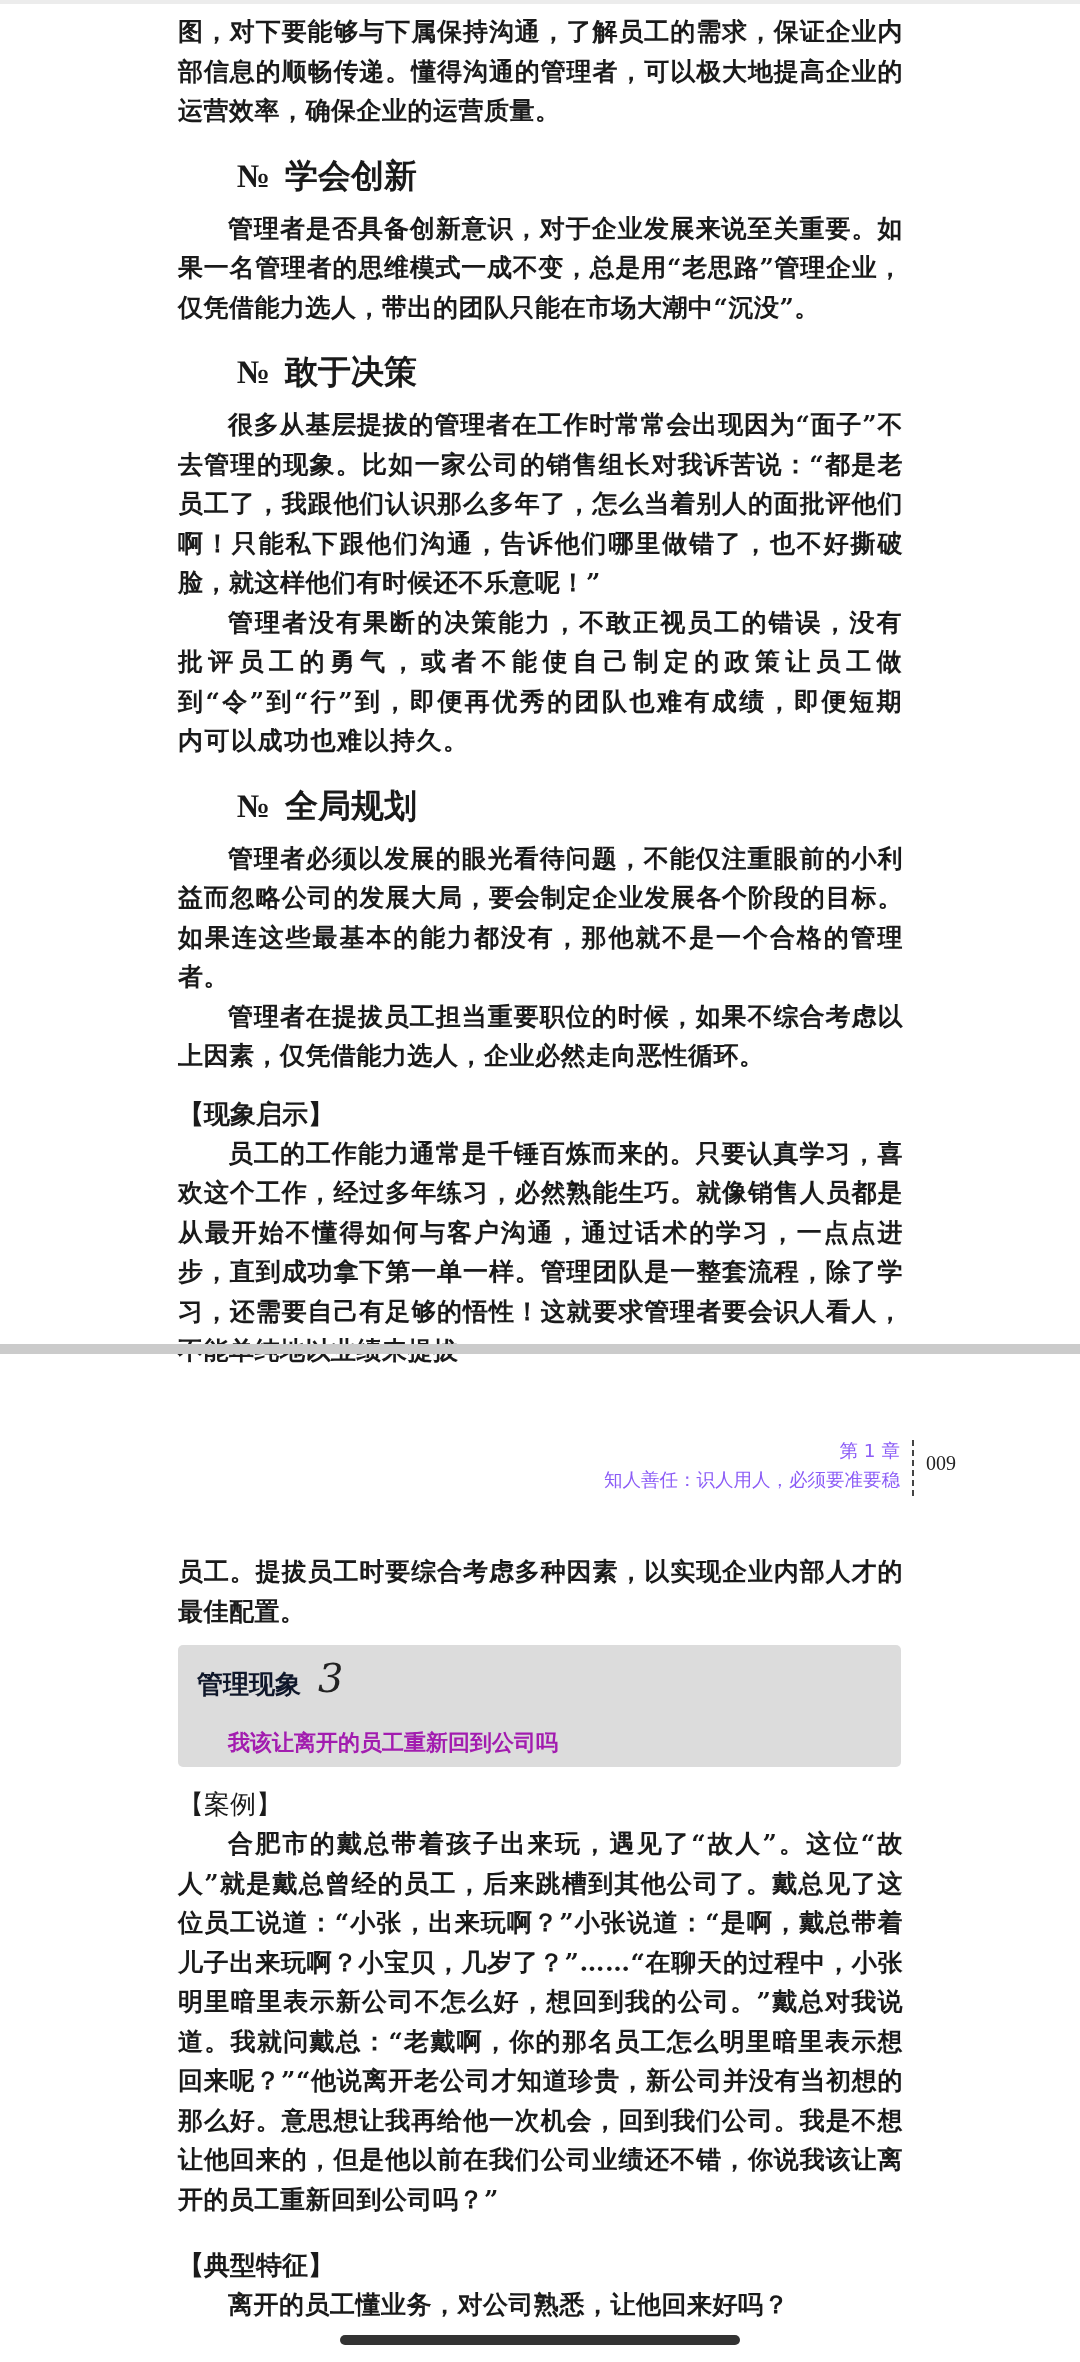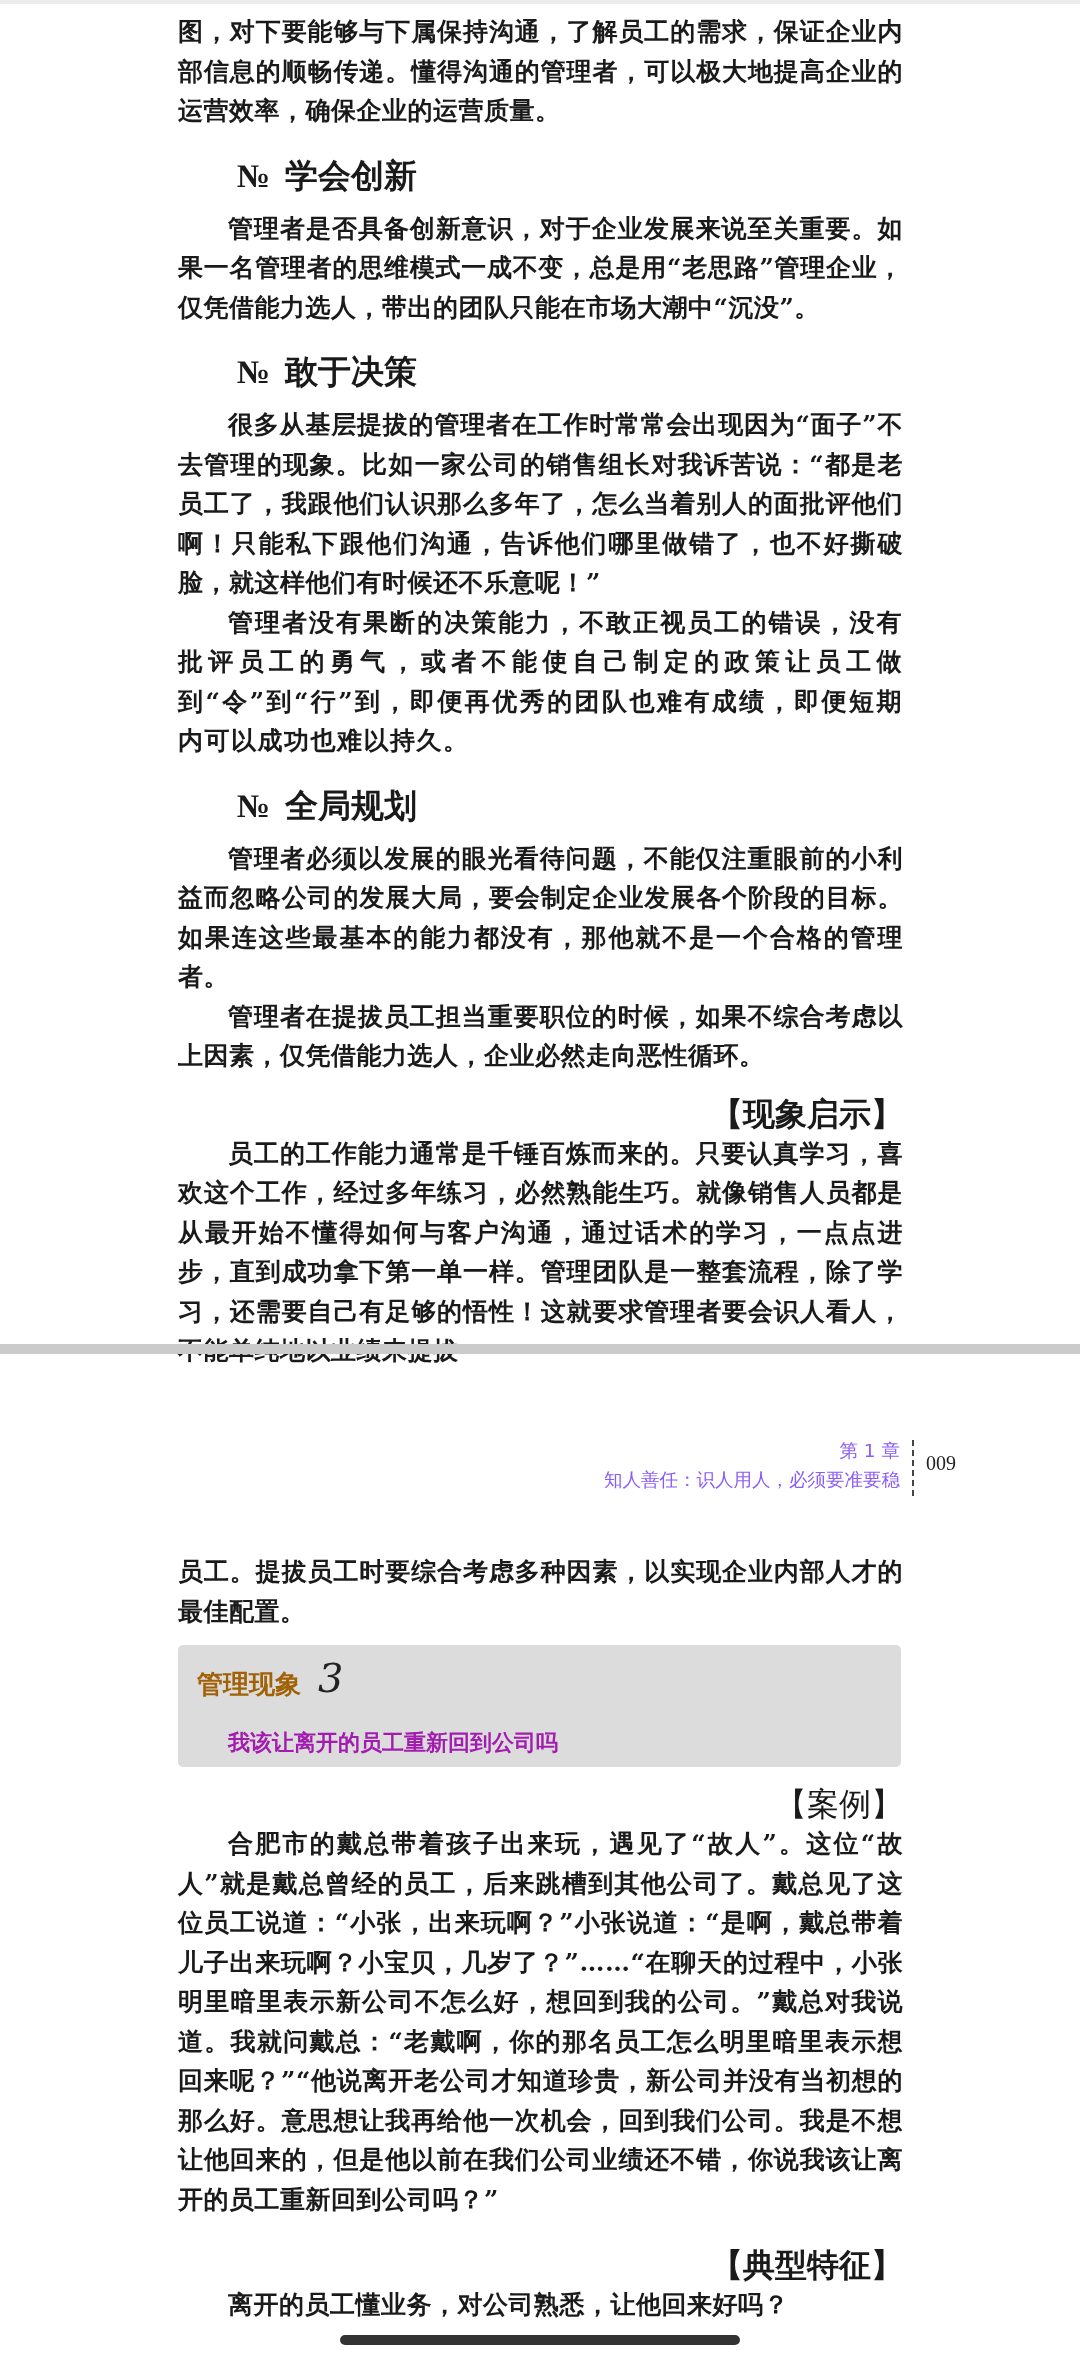--- a/index.html
+++ b/index.html
@@ -17,34 +17,34 @@
     font-weight:bold;
   }
   .p.indent { text-indent:50px; }
   .h-item {
     font-family:"DejaVu Sans","Liberation Sans",sans-serif; font-weight:bold;
     font-size:33px; line-height:40px; margin:11px; padding-left:48px;
   }
   .h-item .no { display:inline-block; width:48px; font-family:"Liberation Serif",serif; font-weight:bold; }
   .h-bracket {
     font-family:"DejaVu Sans","Liberation Sans",sans-serif; font-weight:bold;
-    font-size:32px; line-height:40px; margin:0;text-align:right;
+    font-size:26px; line-height:40px; margin:0;
   }
   .divider { position:absolute; left:0; top:1344px; width:1080px; height:10px; background:#cbcbcb; }
   .runhead { position:absolute; right:180px; top:1436px; text-align:right;
     font-family:"DejaVu Sans","Liberation Sans",sans-serif; font-size:18.5px; line-height:29px; color:#8b5cf6; }
   .dash { position:absolute; left:912px; top:1440px; width:0; height:56px; border-left:2px dashed #444; }
   .pagenum { position:absolute; left:926px; top:1452px; font-family:"Liberation Serif",serif; font-size:20px; color:#222; }
   .phenbox {
     position:absolute; left:178px; top:1645px; width:723px; height:122px;
     background:#dcdcdc; border-radius:5px;
   }
   .phen-title {
     position:absolute; left:19px; top:22px;
-    font-family:"DejaVu Sans","Liberation Sans",sans-serif; font-weight:bold; font-size:26px; color:#a16207;
+    font-family:"DejaVu Sans","Liberation Sans",sans-serif; font-weight:bold; font-size:26px; color:#0f172a;
   }
   .phen-num {
     position:absolute; left:140px; top:10px; font-family:"DejaVu Serif",serif; font-style:italic;
     font-size:40px; color:#222; font-weight:normal;
   }
   .phen-sub {
     position:absolute; left:50px; top:83px;
     font-family:"DejaVu Sans","Liberation Sans",sans-serif; font-weight:bold; font-size:22px; color:#a21caf;
   }
   .home-ind { position:absolute; left:340px; top:2335px; width:400px; height:10px; background:#333; border-radius:6px; }

